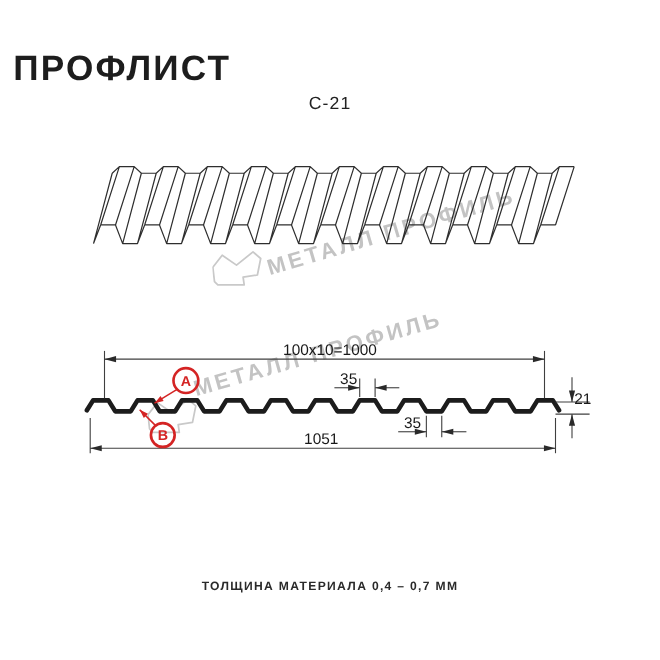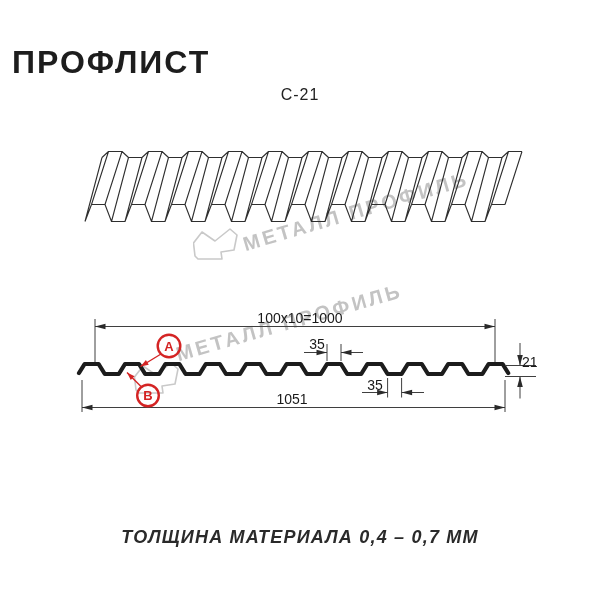--- a/index.html
+++ b/index.html
@@ -25,21 +25,21 @@
   .wmtext{
     position:absolute;display:block;white-space:nowrap;line-height:1.15;
     font-size:20px;font-weight:700;letter-spacing:3px;color:var(--wm);
     transform-origin:left bottom;
   }
   .wm1 .wmtext{left:54px;top:7px;transform:rotate(-16.5deg);}
   .wm2 .wmtext{left:52px;top:1px;transform:rotate(-16deg);}
   .wm-logo{stroke:#c9c9c9;stroke-width:1.6;fill:none;stroke-linejoin:round;}
   .footer-note{
     position:absolute;left:0;top:527px;width:100%;text-align:center;
-    font-size:18px;font-weight:600;letter-spacing:1.2px;color:#2a2a2a;font-style:italic;
+    font-size:11px;font-weight:600;letter-spacing:1.2px;color:#2a2a2a;
   }
   
   .p3d{stroke:#2e2e2e;stroke-width:1.1;fill:none;stroke-linejoin:round;}
   .prof{stroke:var(--line);stroke-width:4.2;fill:none;stroke-linejoin:round;stroke-linecap:round;}
   .thin line{stroke:#3f3f3f;stroke-width:1;fill:none;}
   .dimtext{font-family:"Liberation Sans",sans-serif;font-size:14px;fill:#191919;}
   .mk{fill:#2a2a2a;}
   .mkr{fill:var(--red);}
   .redcirc{stroke:var(--red);stroke-width:2.4;fill:none;}
   .redln{stroke:var(--red);stroke-width:1.4;fill:none;}

